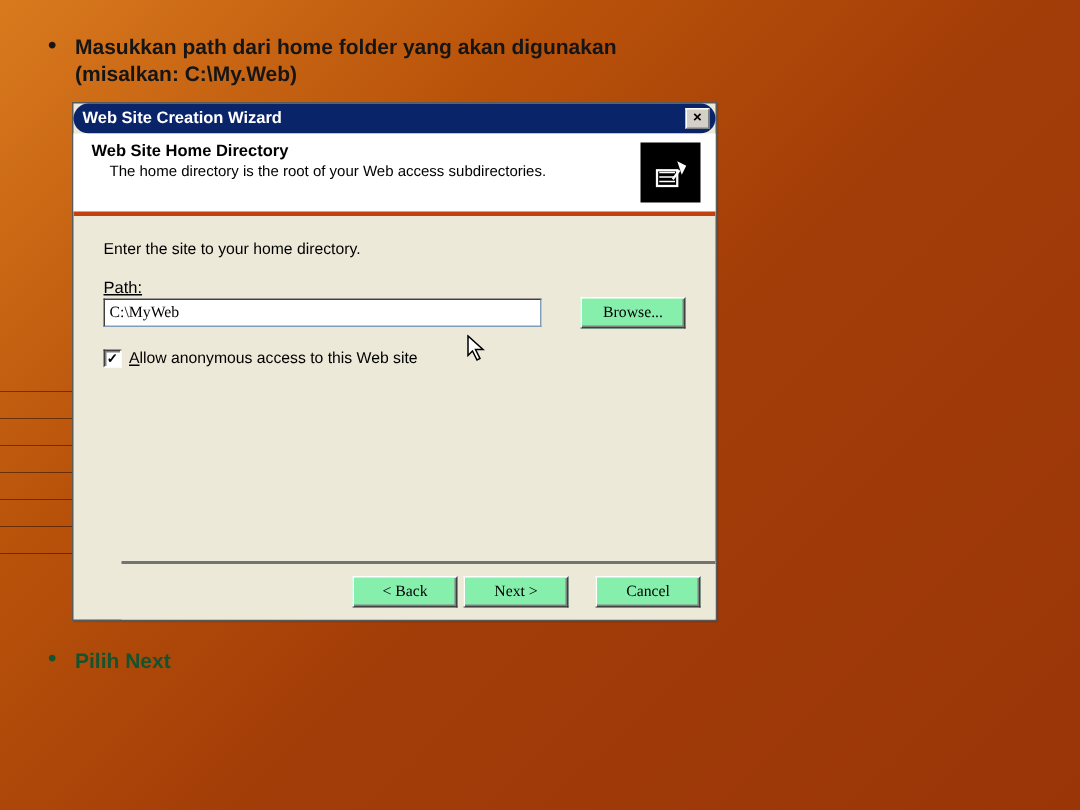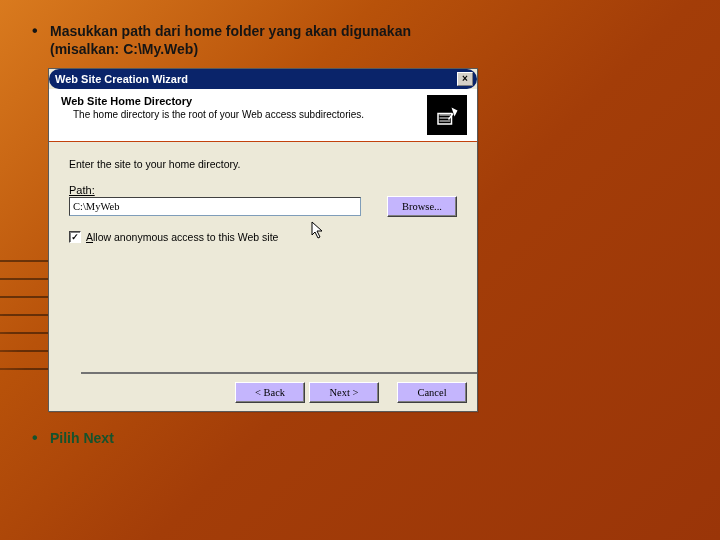--- a/index.html
+++ b/index.html
@@ -90,21 +90,21 @@
     font-size: 10px;
     line-height: 11px;
     text-align: center;
     font-weight: bold;
   }
   .header {
     background: #fff;
     padding: 6px 10px;
     display: flex;
     justify-content: space-between;
-    border-bottom: 1px solid #c2410c;
+    border-bottom: 3px solid #c2410c;
   }
   .header-left { flex: 1; }
   .header-title { font-weight: bold; font-size: 11px; margin-bottom: 2px; padding-left: 2px;}
   .header-sub { font-size: 10px; padding-left: 14px; }
   .header-icon {
     width: 40px; height: 40px;
     background: #000;
     display: flex; align-items: center; justify-content: center;
     margin-left: 6px;
   }
@@ -124,21 +124,21 @@
     border-top-color: #404040;
     border-left-color: #404040;
     background: #fff;
     font-size: 10.5px;
     padding: 1px 3px;
     font-family: Tahoma;
   }
   .btn {
     height: 21px;
     min-width: 70px;
-    background: #c4b5fd;
+    background: #86efac;
     border: 1px solid #404040;
     border-top-color: #fff;
     border-left-color: #fff;
     font-size: 10.5px;
     font-family: Tahoma;
     padding: 0 10px;
     box-shadow: inset -1px -1px 0 #808080;
     cursor: pointer;
   }
   .check-row { margin-top: 14px; display: flex; align-items: center; gap: 5px; font-size: 10.5px;}

